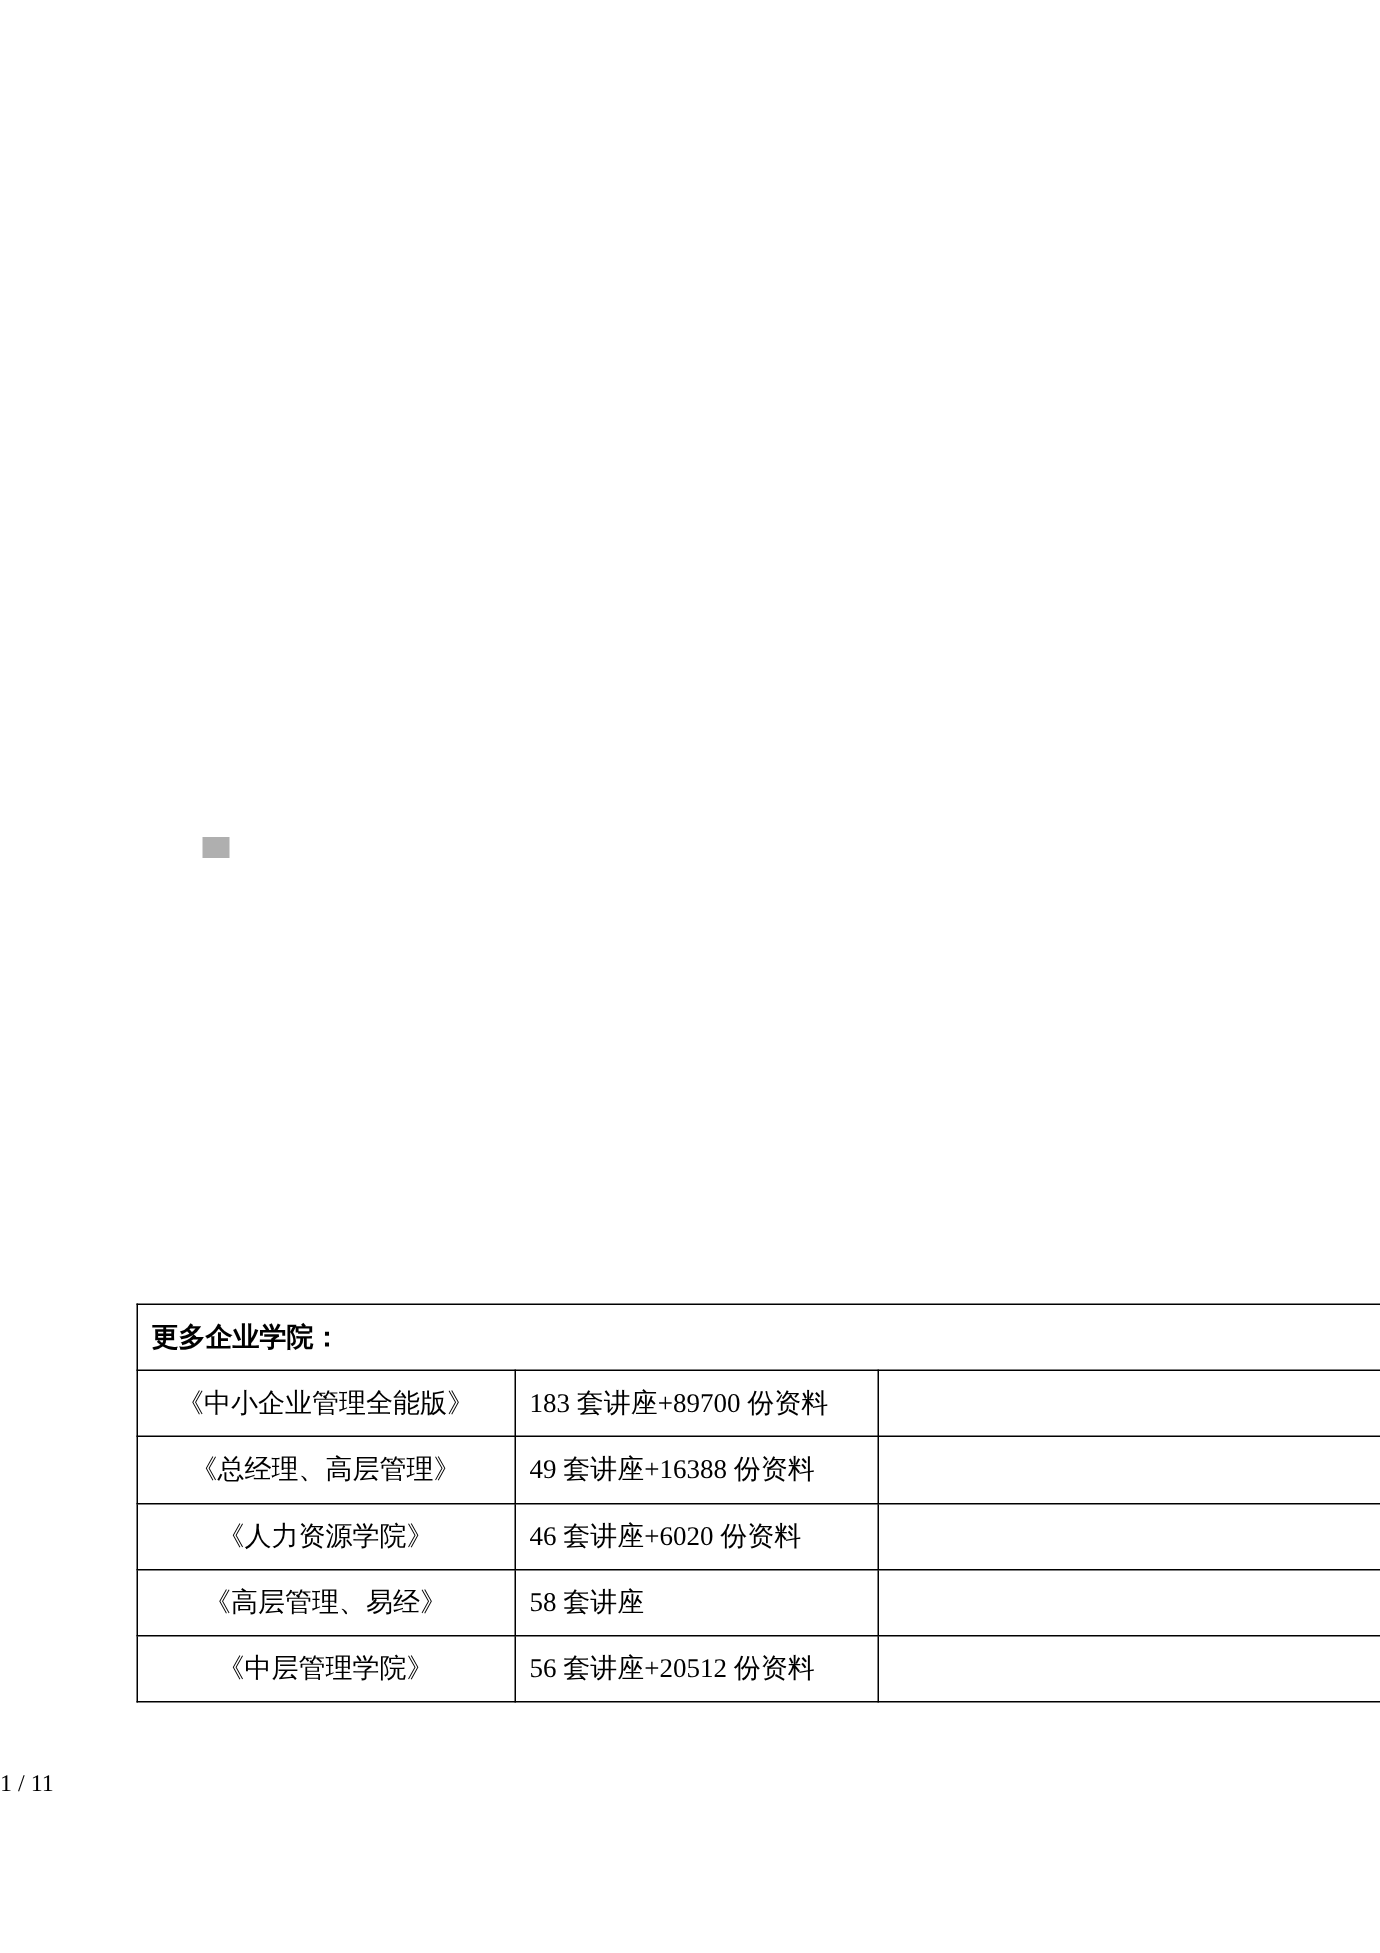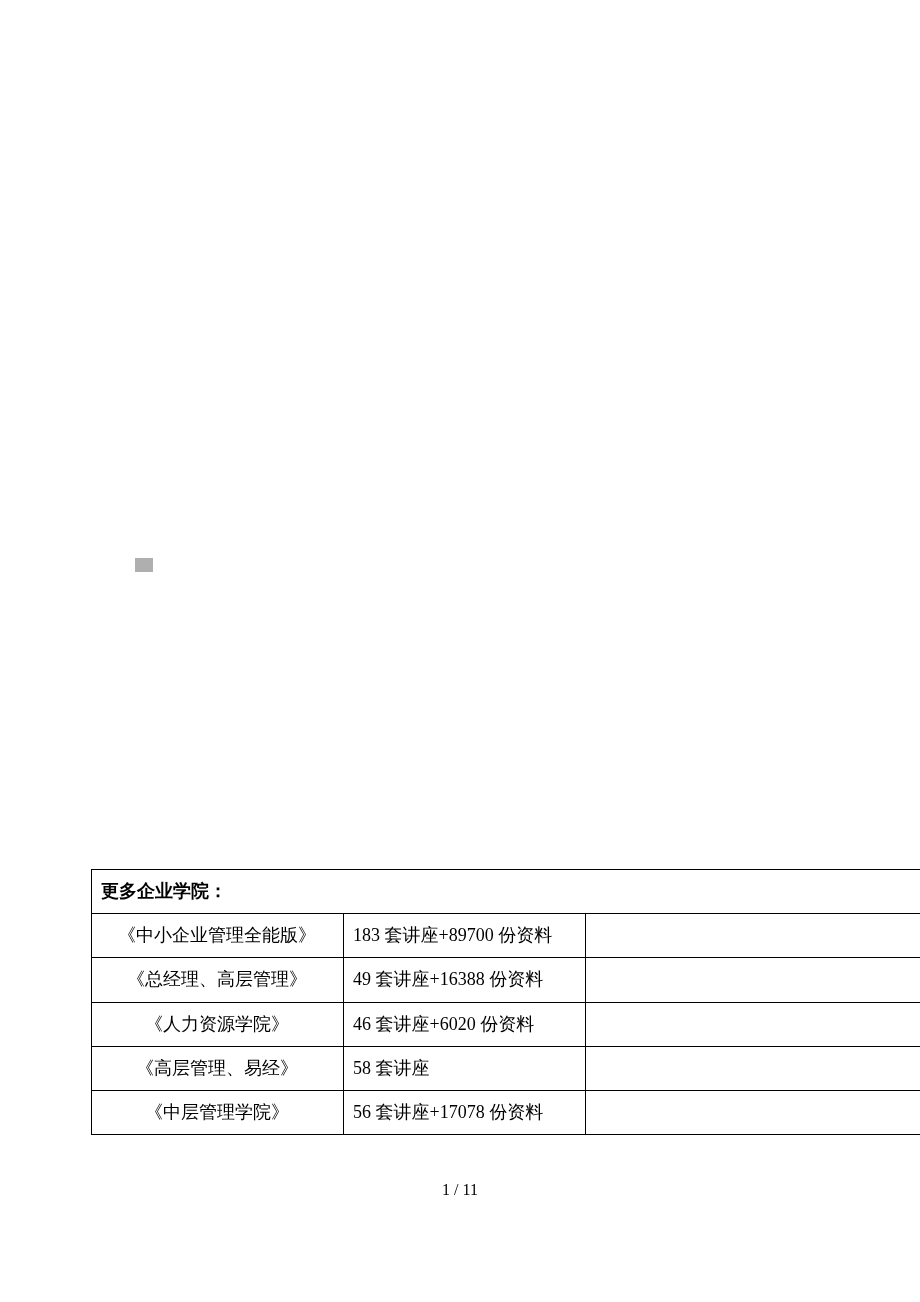--- a/index.html
+++ b/index.html
@@ -51,21 +51,21 @@
       font-family: Liberation Serif, serif;
     }
     .col3 {
       width: auto;
     }
     .footer {
       position: absolute;
       bottom: 103px;
       left: 0;
       width: 100%;
-      text-align: center;
+      text-align: left;
       font-size: 16px;
       font-family: "SimSun", serif;
     }
   </style>
 </head>
 <body>
 
 <div class="page">
   <div class="gray-box"></div>
 
@@ -89,20 +89,20 @@
       <td class="col2">46 套讲座+6020 份资料</td>
       <td class="col3"></td>
     </tr>
     <tr>
       <td class="col1">《高层管理、易经》</td>
       <td class="col2">58 套讲座</td>
       <td class="col3"></td>
     </tr>
     <tr>
       <td class="col1">《中层管理学院》</td>
-      <td class="col2">56 套讲座+17078 份资料</td>
+      <td class="col2">56 套讲座+20512 份资料</td>
       <td class="col3"></td>
     </tr>
   </tbody>
     </table>
 
   <div class="footer">1 / 11</div>
 </div>
 
 </body></html>

